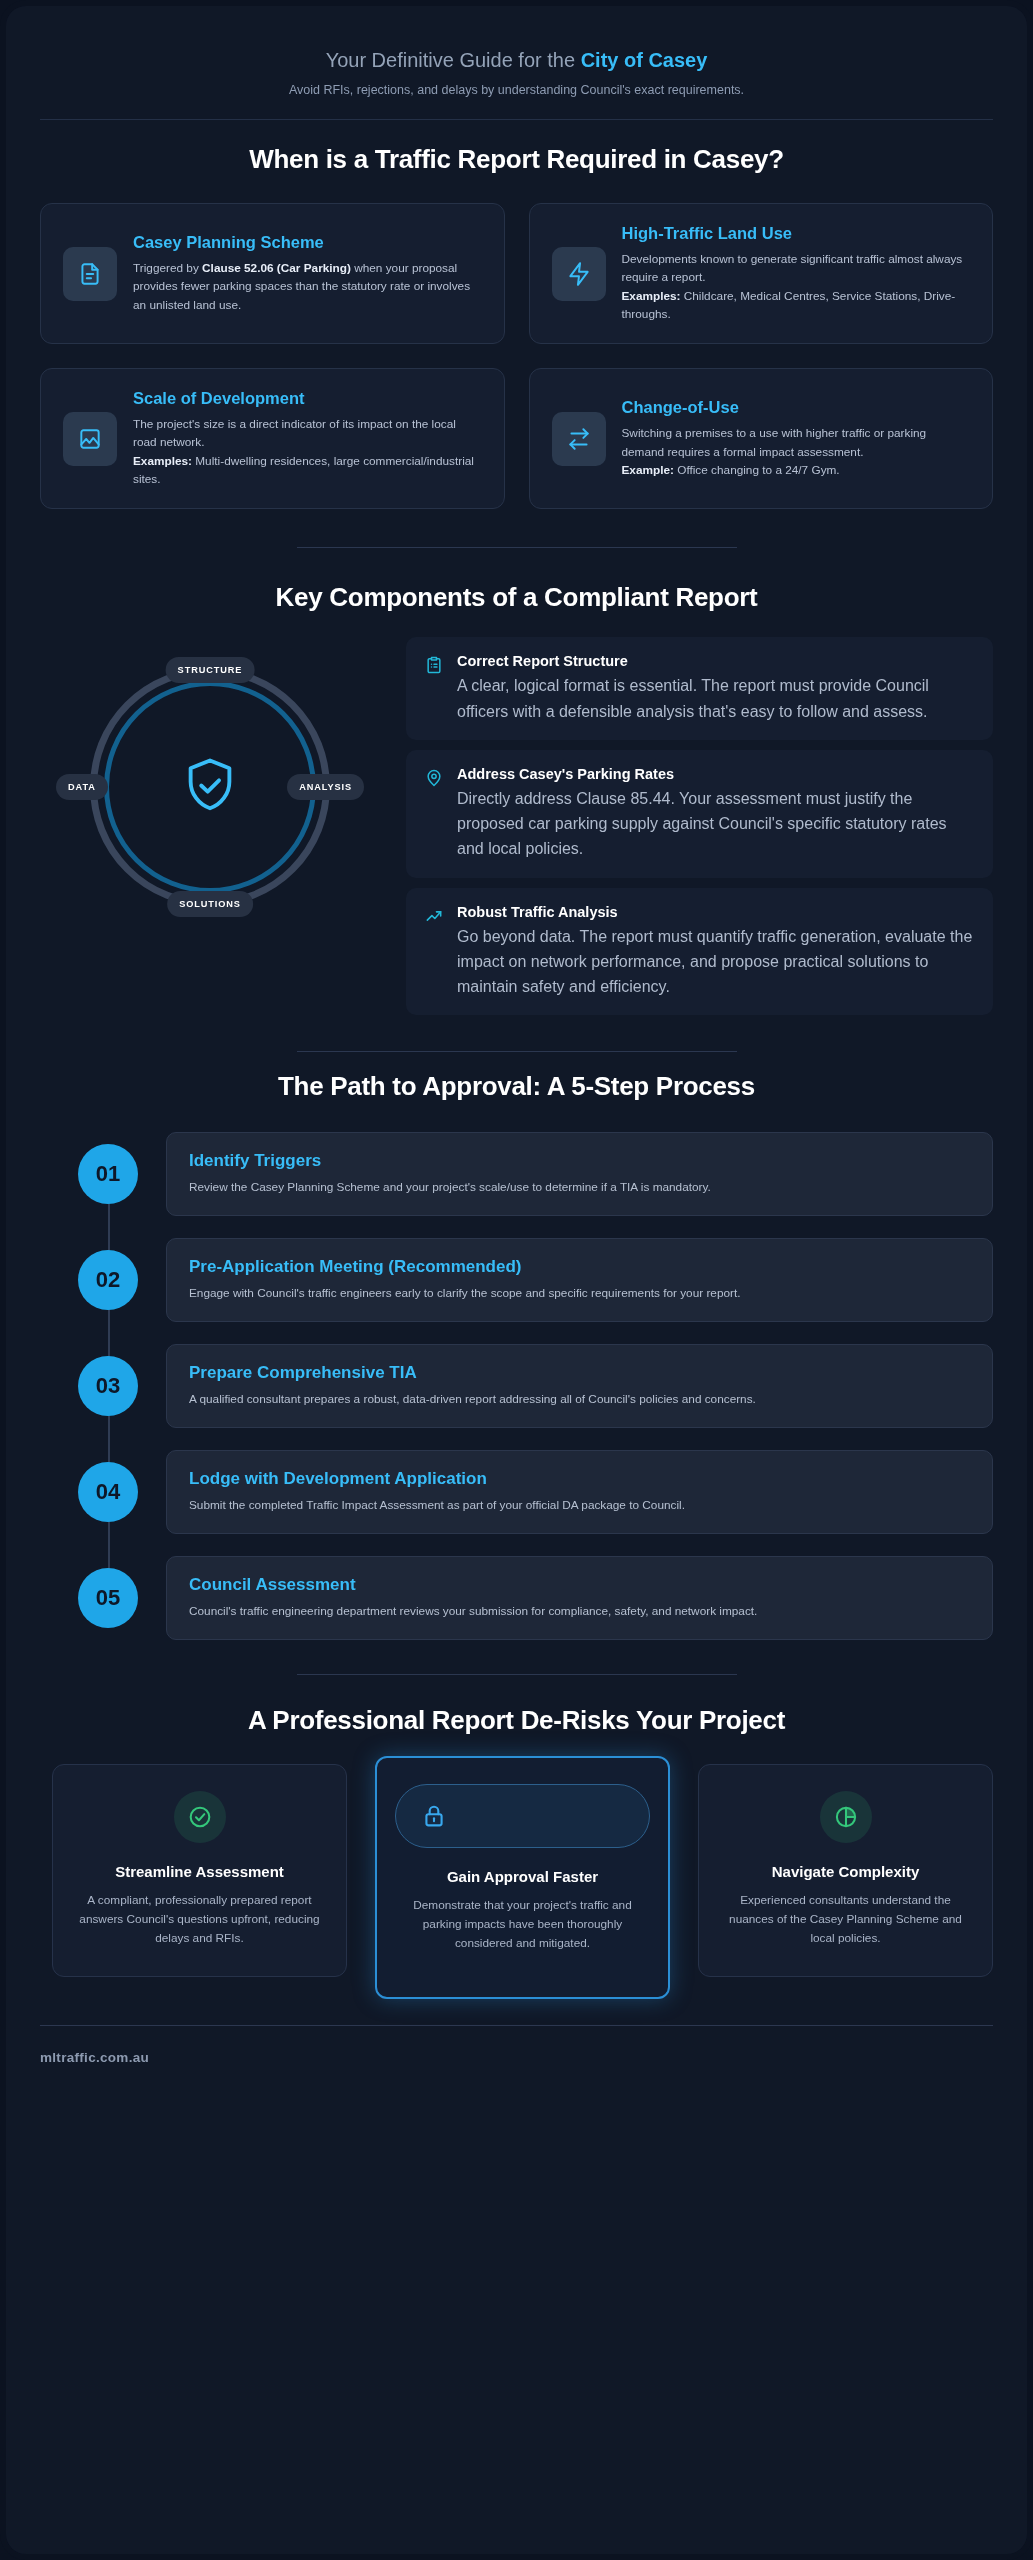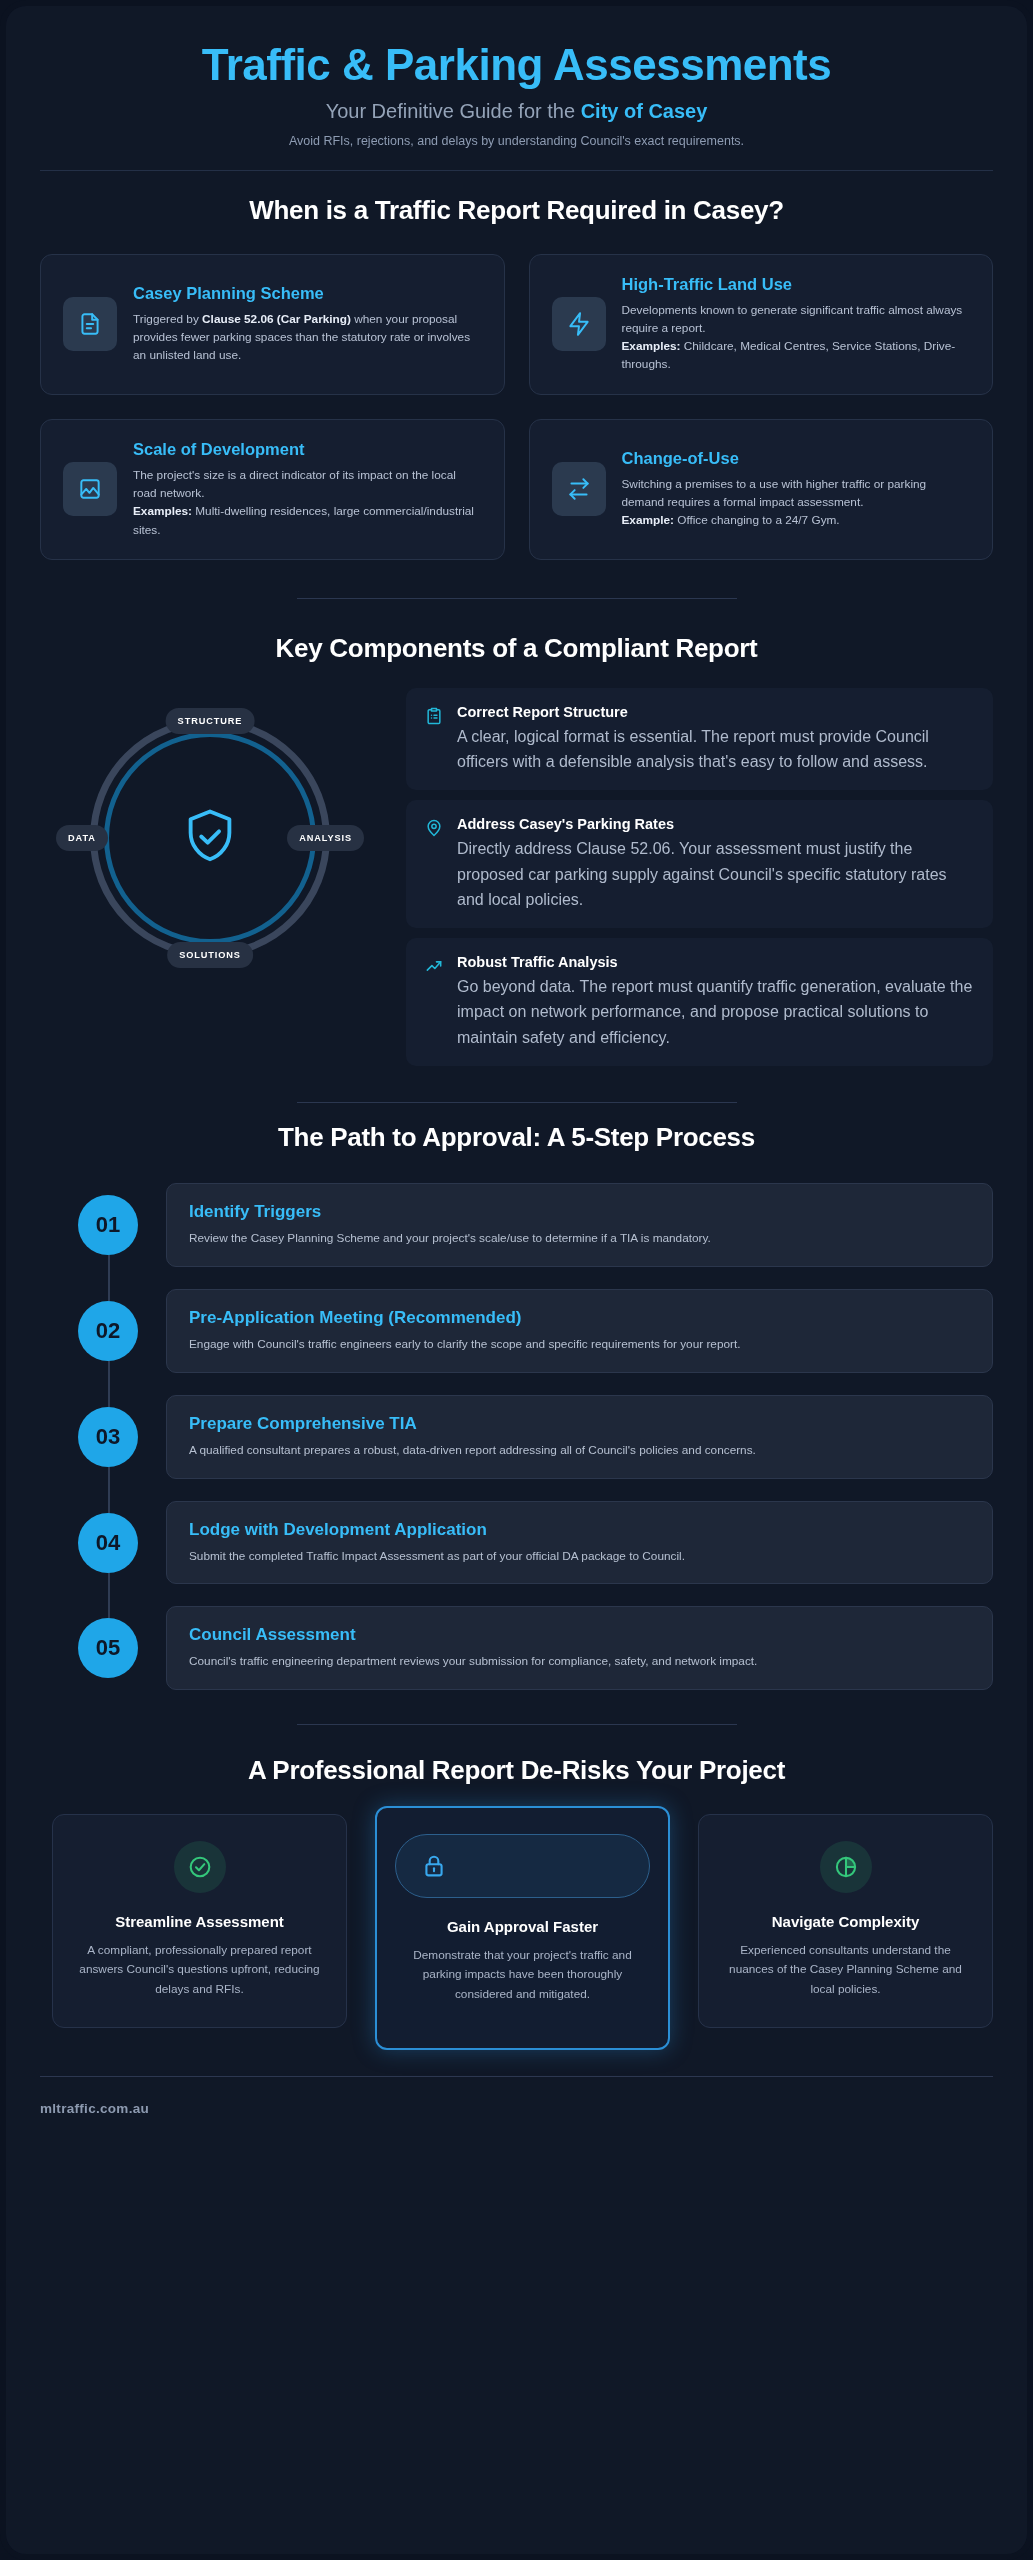--- a/index.html
+++ b/index.html
@@ -311,21 +311,20 @@
     letter-spacing: 0.3px;
   }
 </style>
 </head>
 <body>
 
 <div id="page">
 <div class="inner">
 
   <div class="header">
-    <div class="main-title">Traffic &amp; Parking Assessments</div>
     <div class="subtitle"><span>Your Definitive Guide for the </span><b>City of Casey</b></div>
     <div class="tagline">Avoid RFIs, rejections, and delays by understanding Council's exact requirements.</div>
     <div class="hr-top"></div>
   </div>
 
   <div style="margin-top:24px;">
     <div class="section-title">When is a Traffic Report Required in Casey?</div>
 
     <div class="grid2" style="margin-top:28px;">
 
@@ -430,21 +429,21 @@
 
         <div class="comp-card">
           <div class="comp-icon">
             <svg width="20" height="20" viewBox="0 0 24 24" fill="none" stroke="#22b8d8" stroke-width="1.8" stroke-linecap="round" stroke-linejoin="round">
                   <path d="M12 21s7-6.1 7-11a7 7 0 1 0-14 0c0 4.9 7 11 7 11z"></path>
                   <circle cx="12" cy="10" r="2.6"></circle>
                 </svg>
           </div>
           <div>
             <div class="comp-title">Address Casey's Parking Rates</div>
-            <div class="comp-text">Directly address Clause 52.06. Your assessment must justify the proposed car parking supply against Council's specific statutory rates and local policies.</div>
+            <div class="comp-text">Directly address Clause 85.44. Your assessment must justify the proposed car parking supply against Council's specific statutory rates and local policies.</div>
           </div>
         </div>
 
         <div class="comp-card">
           <div class="comp-icon">
             <svg width="20" height="20" viewBox="0 0 24 24" fill="none" stroke="#22b8d8" stroke-width="1.9" stroke-linecap="round" stroke-linejoin="round">
                   <polyline points="4 17 9.5 11.5 13 15 20 7"></polyline>
                   <polyline points="15 7 20 7 20 12"></polyline>
                 </svg>
           </div>

